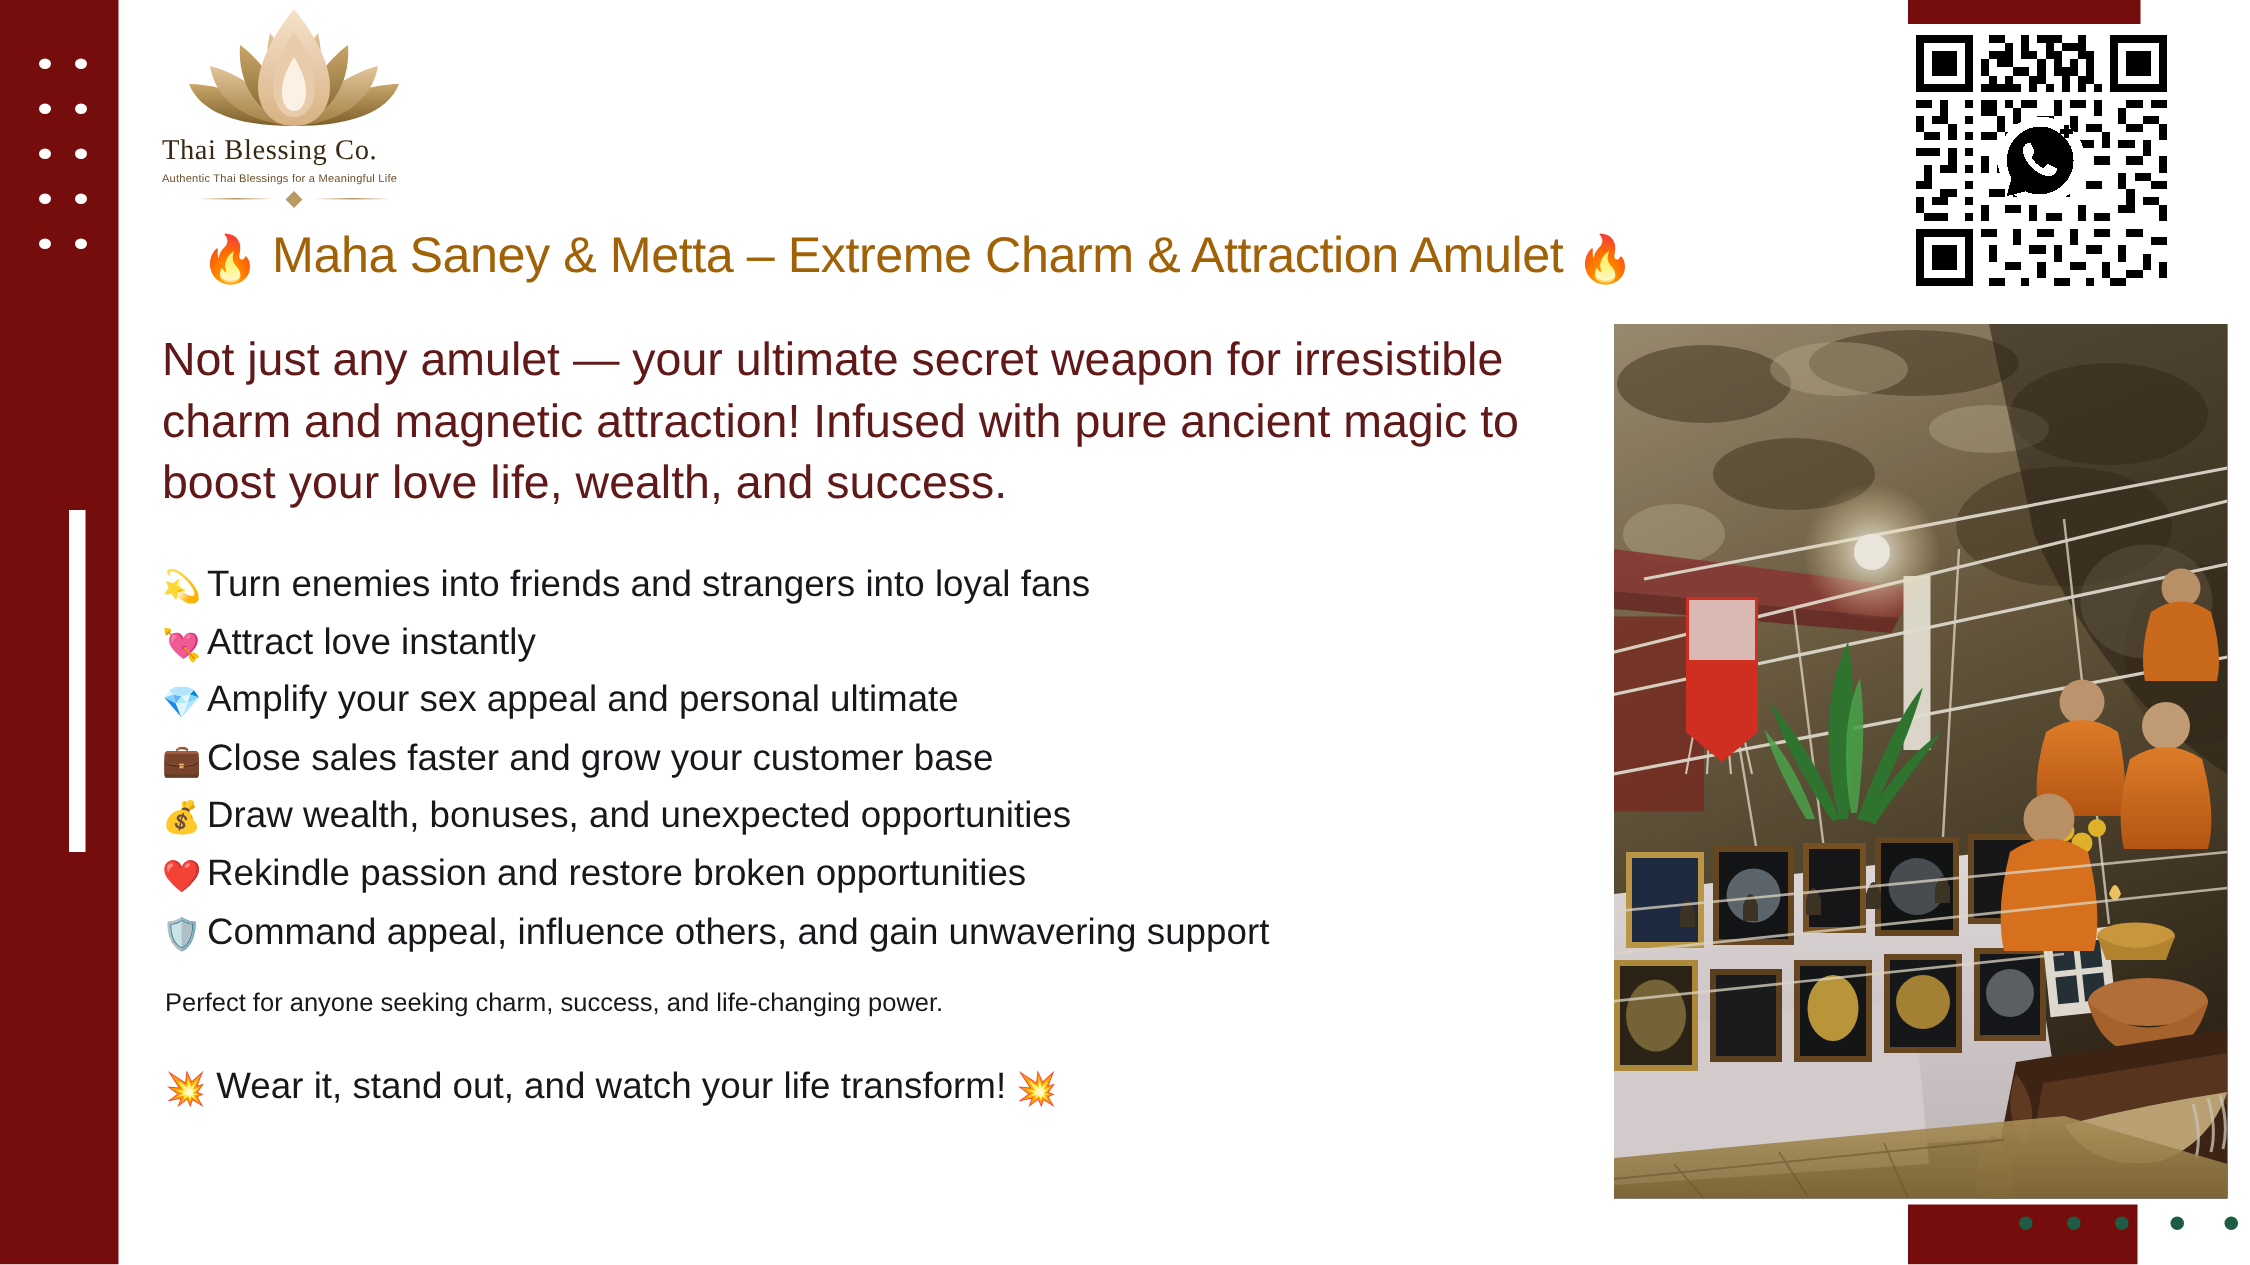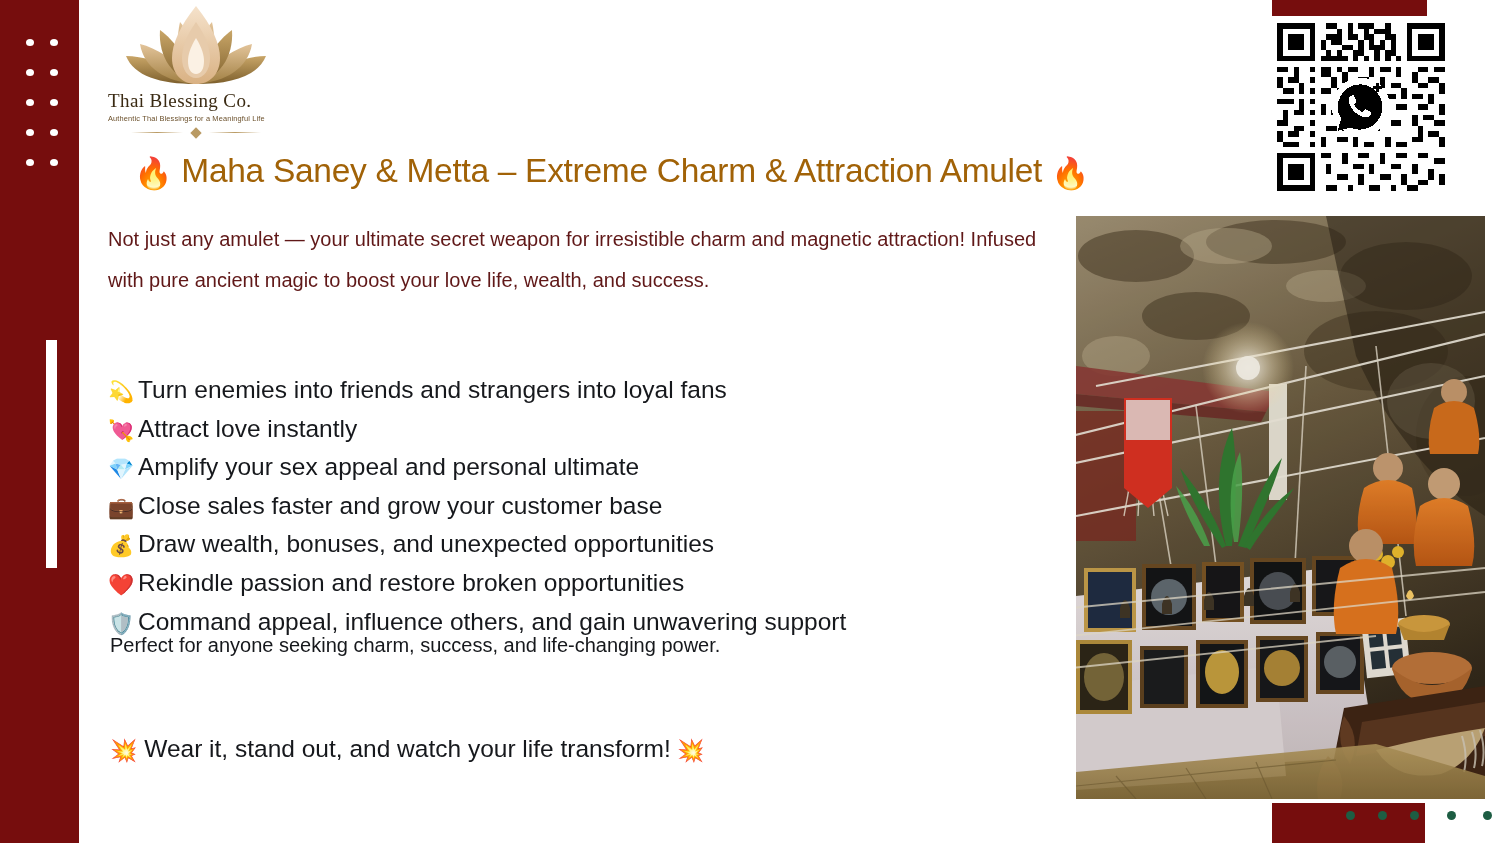--- a/index.html
+++ b/index.html
@@ -85,21 +85,21 @@
     color:#a16207;
     white-space:nowrap;
     margin-left:28px;
   }
   .headline .emj { font-size:31px; vertical-align:-2px; }
 
   
   .intro {
     position:absolute; left:108px; top:219px;
     width:930px;
-    font-size:20px; line-height:41px;
+    font-size:31px; line-height:41px;
     color:#601818;
   }
 
   
   .bullets {
     position:absolute; left:108px; top:372px;
     width:960px;
     list-style:none;
   }
   .bullets li {
@@ -107,26 +107,26 @@
     color:#16181c;
     white-space:nowrap;
   }
   .bullets li .emj {
     display:inline-block; width:30px;
     font-size:21px; vertical-align:-1px;
   }
 
   
   .closing {
-    position:absolute; left:110px; top:628px;
-    font-size:20px; line-height:34px;
+    position:absolute; left:110px; top:652px;
+    font-size:17px; line-height:34px;
     color:#16181c; white-space:nowrap;
   }
   .cta {
-    position:absolute; left:110px; top:732px;
+    position:absolute; left:110px; top:708px;
     font-size:24.5px; line-height:34px;
     color:#16181c; white-space:nowrap;
   }
   .cta .emj { font-size:22px; vertical-align:-1px; }
 
   
   .photo-wrap {
     position:absolute; left:1076px; top:216px;
     width:409px; height:583px;
     overflow:hidden;

